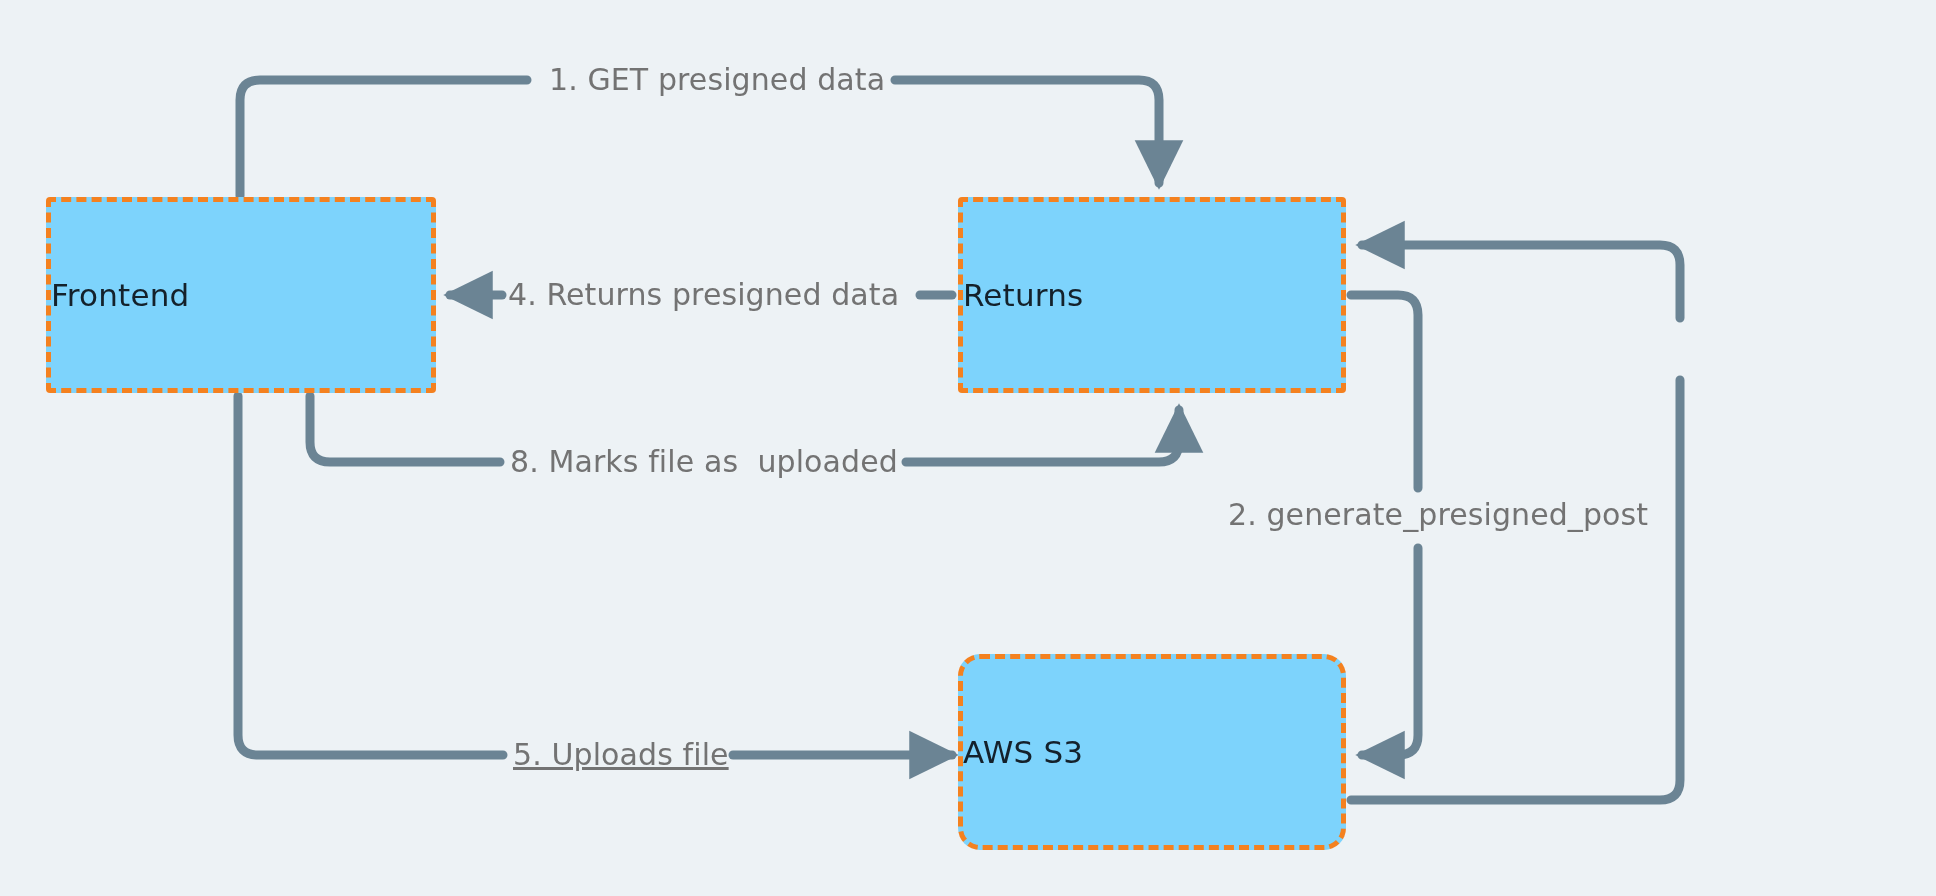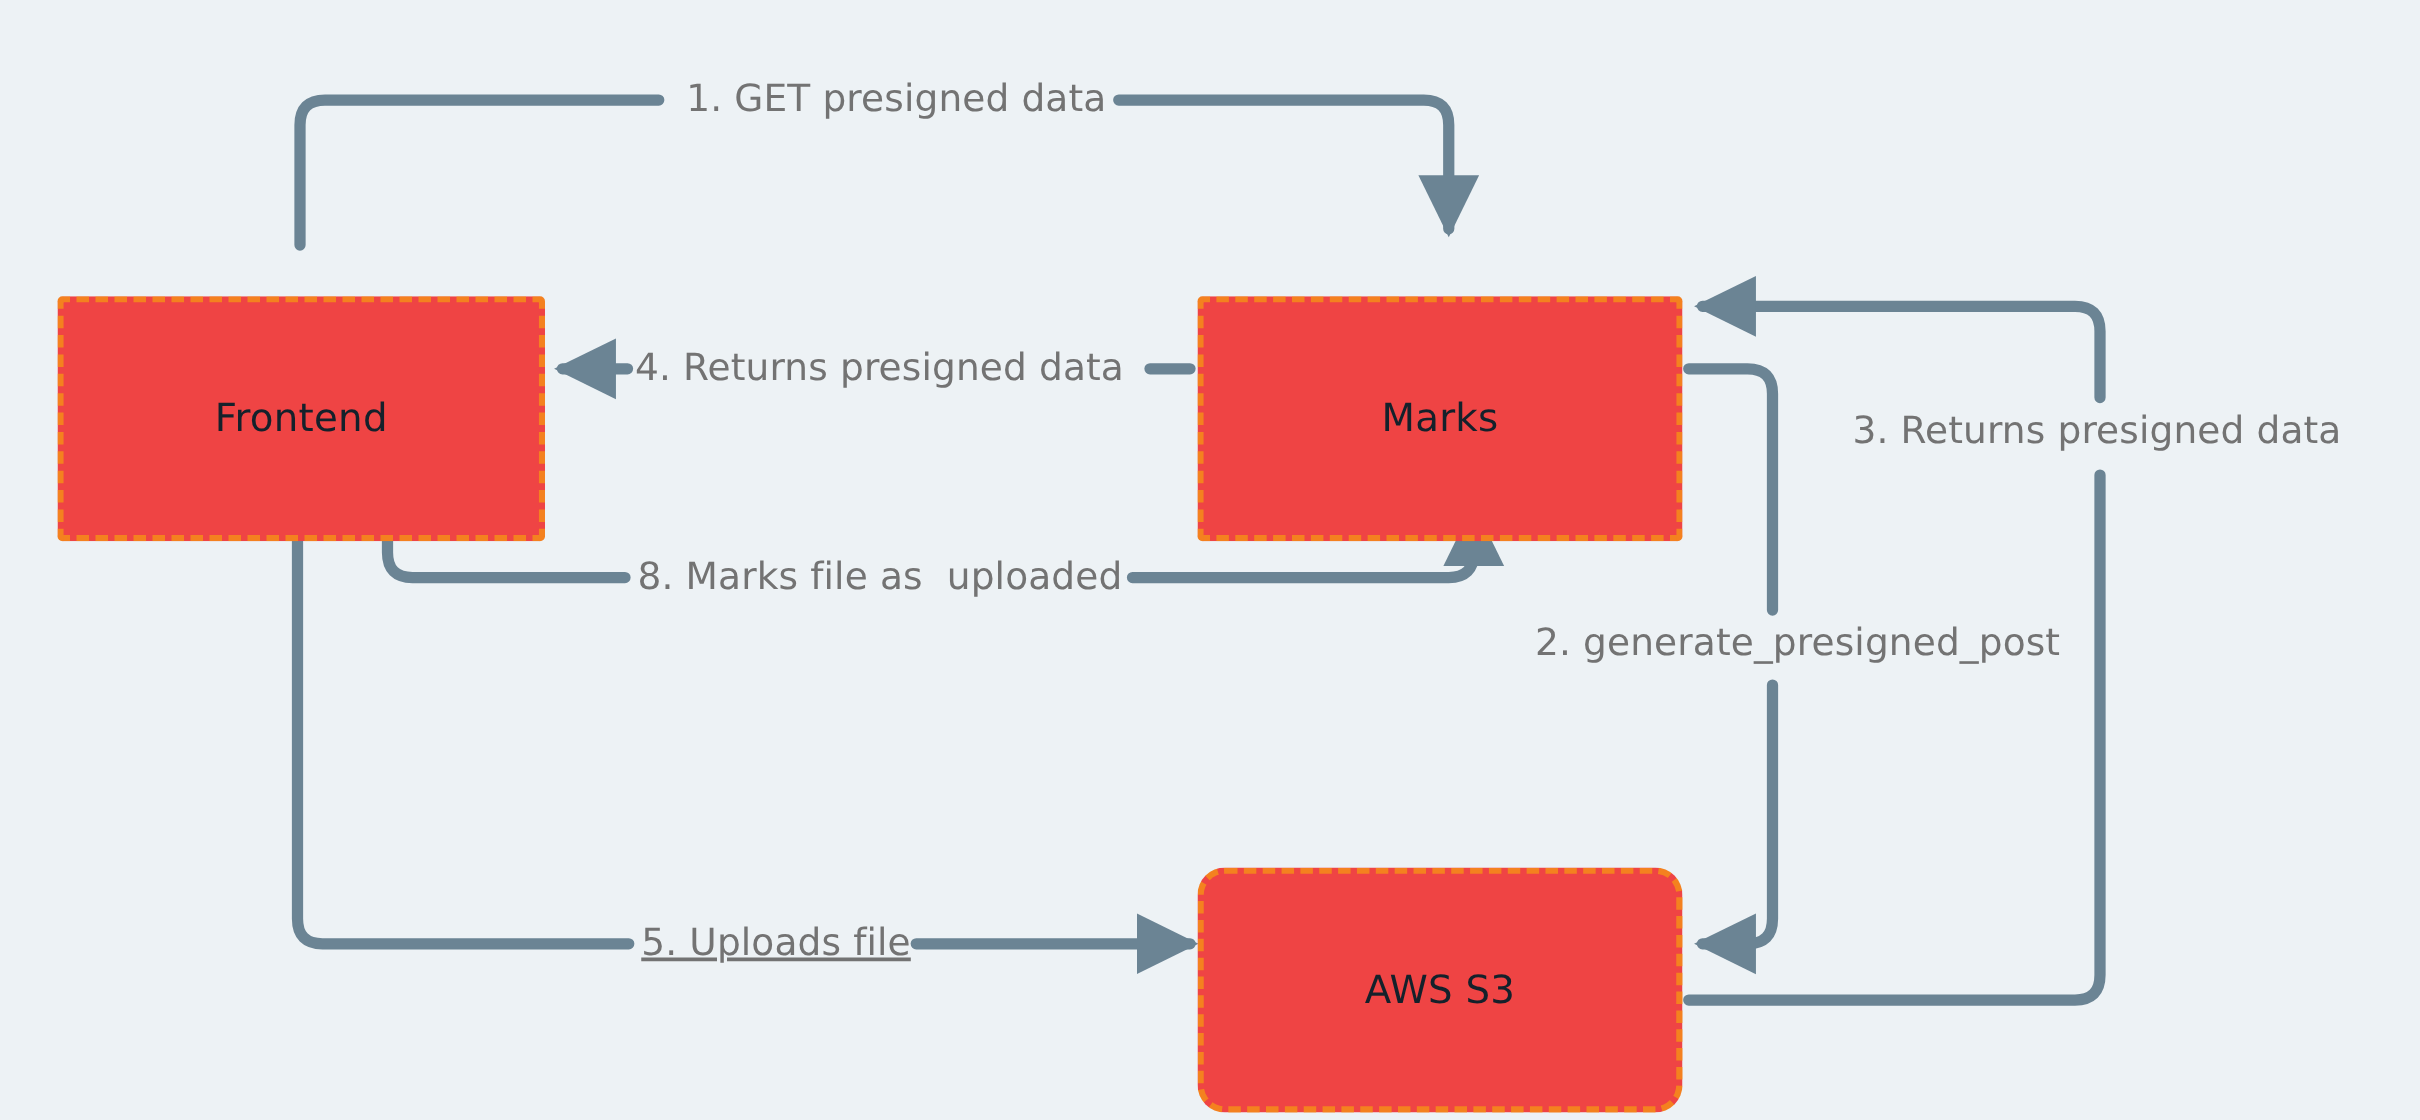--- a/index.html
+++ b/index.html
@@ -18,27 +18,25 @@
   svg.wires {
     position: absolute;
     left: 0;
     top: 0;
     width: 1936px;
     height: 896px;
   }
   .node {
     position: absolute;
     box-sizing: border-box;
-    background: #ef4444;
+    background: #7dd3fc;
     border: 5px dashed #f4811f;
     border-radius: 4px;
     display: flex;
     align-items: center;
-    justify-content: center;
-    margin-top: 40px;
   }
   .node-label {
     font-size: 31px;
     color: #14212b;
     letter-spacing: 0.2px;
     white-space: pre;
   }
   .edge-label {
     position: absolute;
     font-size: 30px;
@@ -80,32 +78,31 @@
       <path d="M 310 396 L 310 442 Q 310 462 330 462 L 500 462"></path>
       <path d="M 906 462 L 1159 462 Q 1179 462 1179 442 L 1179 410" marker-end="url(#arrow)"></path>
     </g>
   </svg>
 
   <div class="node" style="left:46px; top:197px; width:390px; height:196px;">
     <span class="node-label">Frontend</span>
   </div>
 
   <div class="node" style="left:958px; top:197px; width:388px; height:196px;">
-    <span class="node-label">Marks</span>
+    <span class="node-label">Returns</span>
   </div>
 
   <div class="node" style="left:958px; top:654px; width:388px; height:196px;border-radius:22px;">
     <span class="node-label">AWS S3</span>
   </div>
 
   <div class="edge-label" style="left:549px; top:65px;">1. GET presigned data</div>
 
   <div class="edge-label" style="left:1200px; top:500px;margin-left:28px;">2. generate_presigned_post</div>
 
-  <div class="edge-label" style="left:1482px; top:330px;">3. Returns presigned data</div>
 
   <div class="edge-label" style="left:508px; top:280px;">4. Returns presigned data</div>
 
   <div class="edge-label" style="left:513px; top:740px;text-decoration:underline;">5. Uploads file</div>
 
   <div class="edge-label" style="left:510px; top:447px;">8. Marks file as  uploaded</div>
 
 </div>
 
 </body></html>

